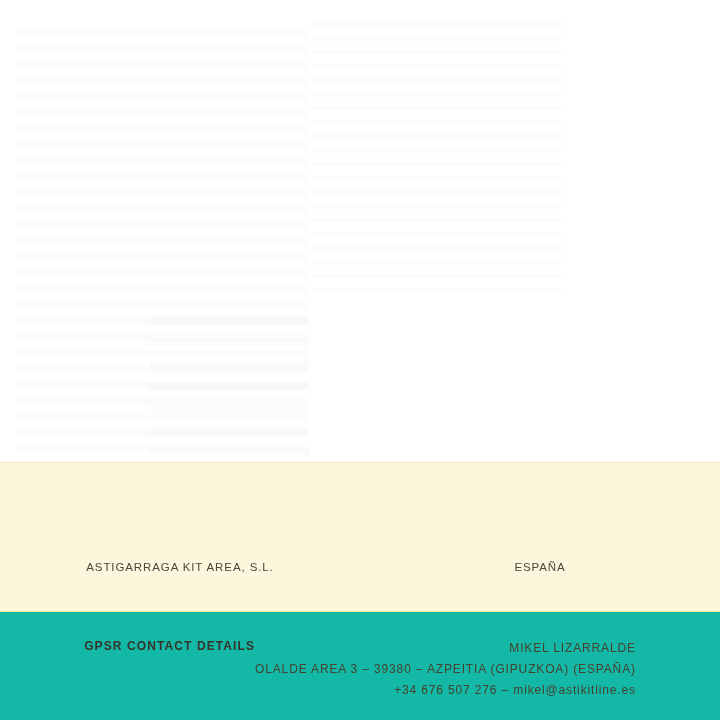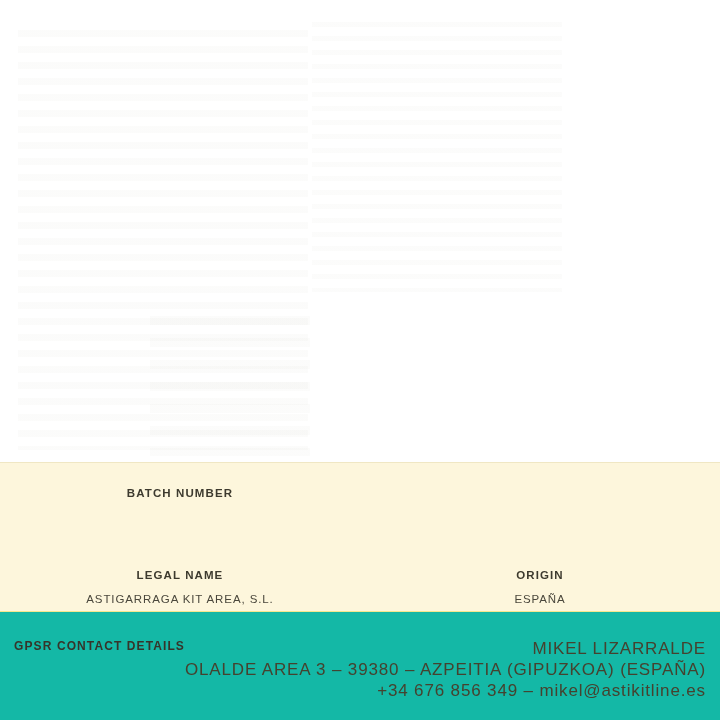--- a/index.html
+++ b/index.html
@@ -119,21 +119,21 @@
     letter-spacing: 1.1px;
     color: #36342a;
     text-transform: uppercase;
     white-space: nowrap;
     padding-top: 1px;
   }
   .contact-lines {
     text-align: right;
   }
   .contact-line {
-    font-size: 17px;
+    font-size: 12px;
     letter-spacing: 0.85px;
     color: #45422f;
     line-height: 21px;
     white-space: nowrap;
   }
 </style>
 </head>
 <body>
 
 <div class="page">
@@ -141,43 +141,37 @@
   <div class="artwork">
     <div class="ghost ghost-block-a"></div>
     <div class="ghost ghost-block-b"></div>
     <div class="ghost ghost-block-c"></div>
   </div>
 
   <div class="info-band">
 
     <div class="info-row">
       <div class="info-cell">
-        <div class="info-label">BATCH NUMBER</div>
-        <div class="info-value"></div>
-      </div>
-      <div class="info-cell">
         <div class="info-value"></div>
       </div>
     </div>
 
     <div class="info-row">
       <div class="info-cell">
-        <div class="info-label">LEGAL NAME</div>
         <div class="info-value">ASTIGARRAGA KIT AREA, S.L.</div>
       </div>
       <div class="info-cell">
-        <div class="info-label">ORIGIN</div>
         <div class="info-value">ESPAÑA</div>
       </div>
     </div>
 
   </div>
 
   <div class="contact-band">
     <div class="contact-title">GPSR CONTACT DETAILS</div>
     <div class="contact-lines">
       <div class="contact-line">MIKEL LIZARRALDE</div>
       <div class="contact-line">OLALDE AREA 3 – 39380 – AZPEITIA (GIPUZKOA) (ESPAÑA)</div>
-      <div class="contact-line">+34 676 856 349 – mikel@astikitline.es</div>
+      <div class="contact-line">+34 676 507 276 – mikel@astikitline.es</div>
     </div>
   </div>
 
 </div>
 
 </body></html>

